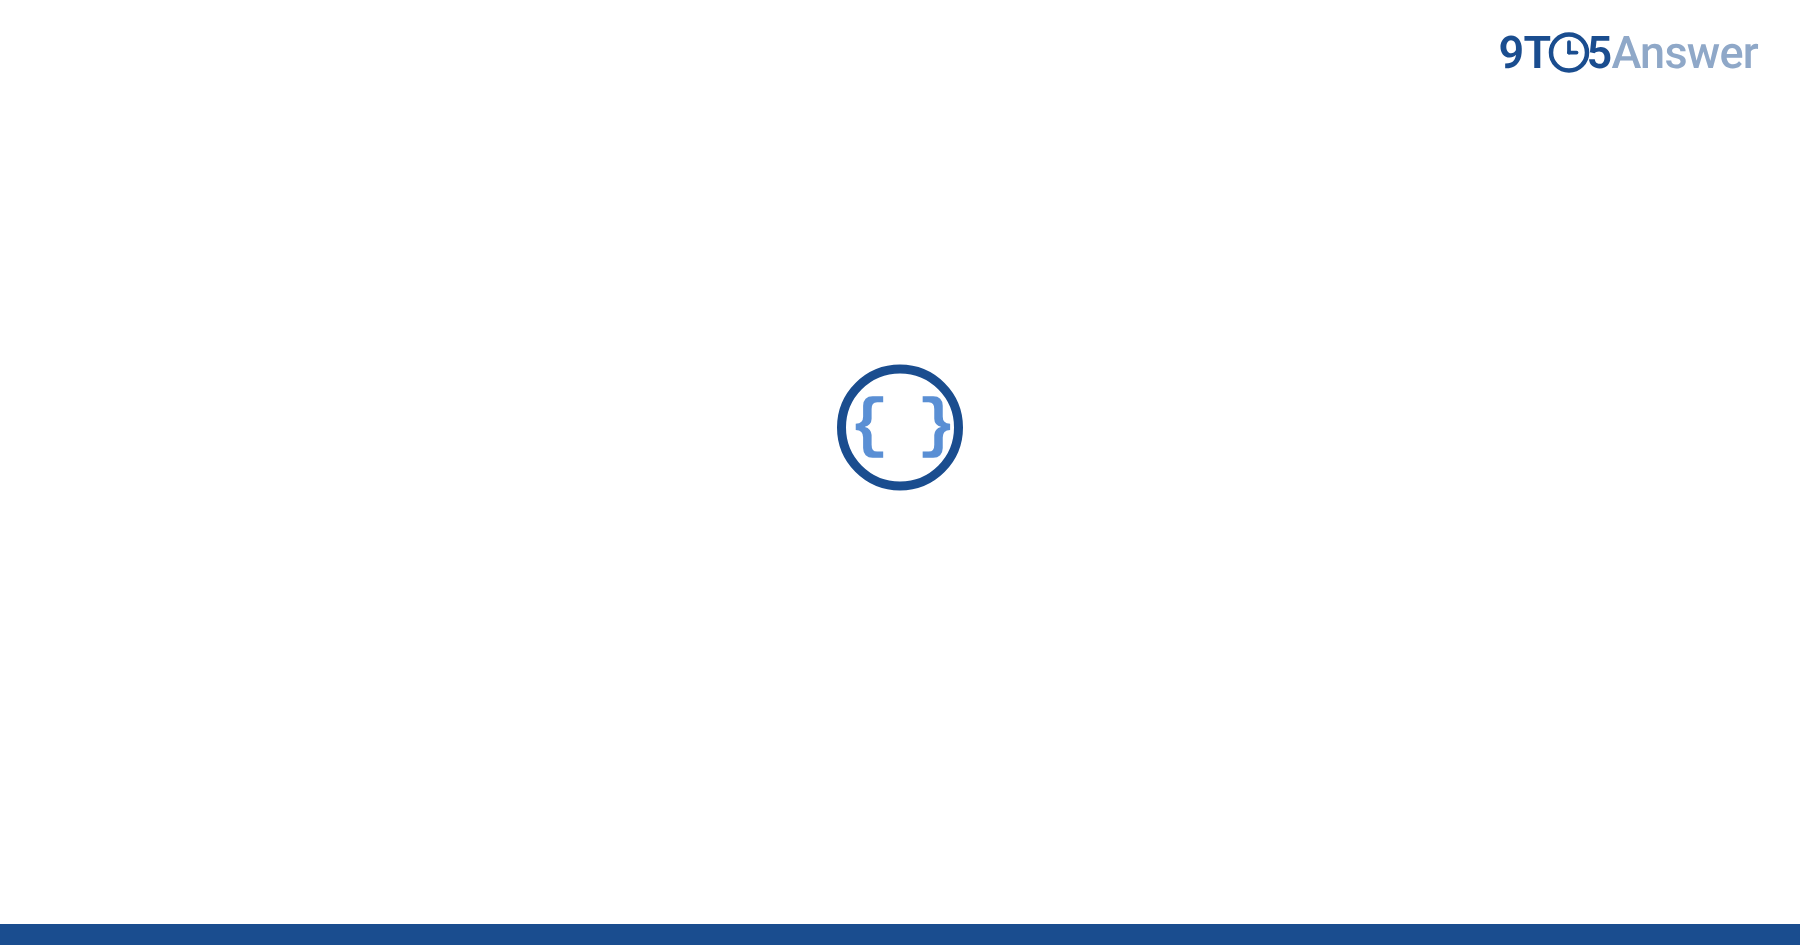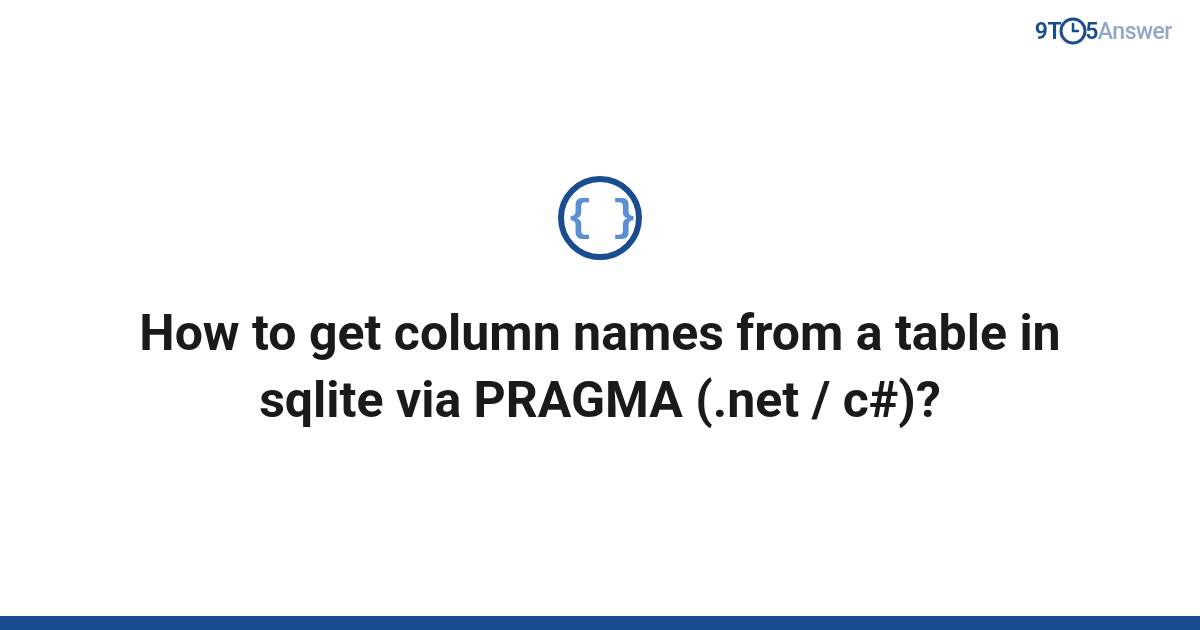--- a/index.html
+++ b/index.html
@@ -14,21 +14,21 @@
       font-family: -apple-system, BlinkMacSystemFont, "Segoe UI", Roboto, Helvetica, Arial, sans-serif;
       position: relative;
       overflow: hidden;
     }
     .header {
       position: absolute;
       top: 18px;
       right: 28px;
     }
     .logo {
-      font-size: 23px;
+      font-size: 30px;
       font-weight: 600;
       letter-spacing: -0.5px;
     }
     .logo-9t {
       color: #1a4d8f;
     }
     .logo-clock {
       display: inline-flex;
       align-items: center;
       justify-content: center;
@@ -110,16 +110,15 @@
       </span><span class="logo-5">5</span><span class="logo-answer">Answer</span>
   </div>
 </div>
 
 <div class="content">
   <div class="badge-wrapper">
     <div class="badge">
       <span class="badge-braces">{ }</span>
     </div>
   </div>
-  <h1 class="title">How to get column names from a table in sqlite via PRAGMA (.net / c#)?</h1>
 </div>
 
 <div class="footer-bar"></div>
 
 </body></html>

